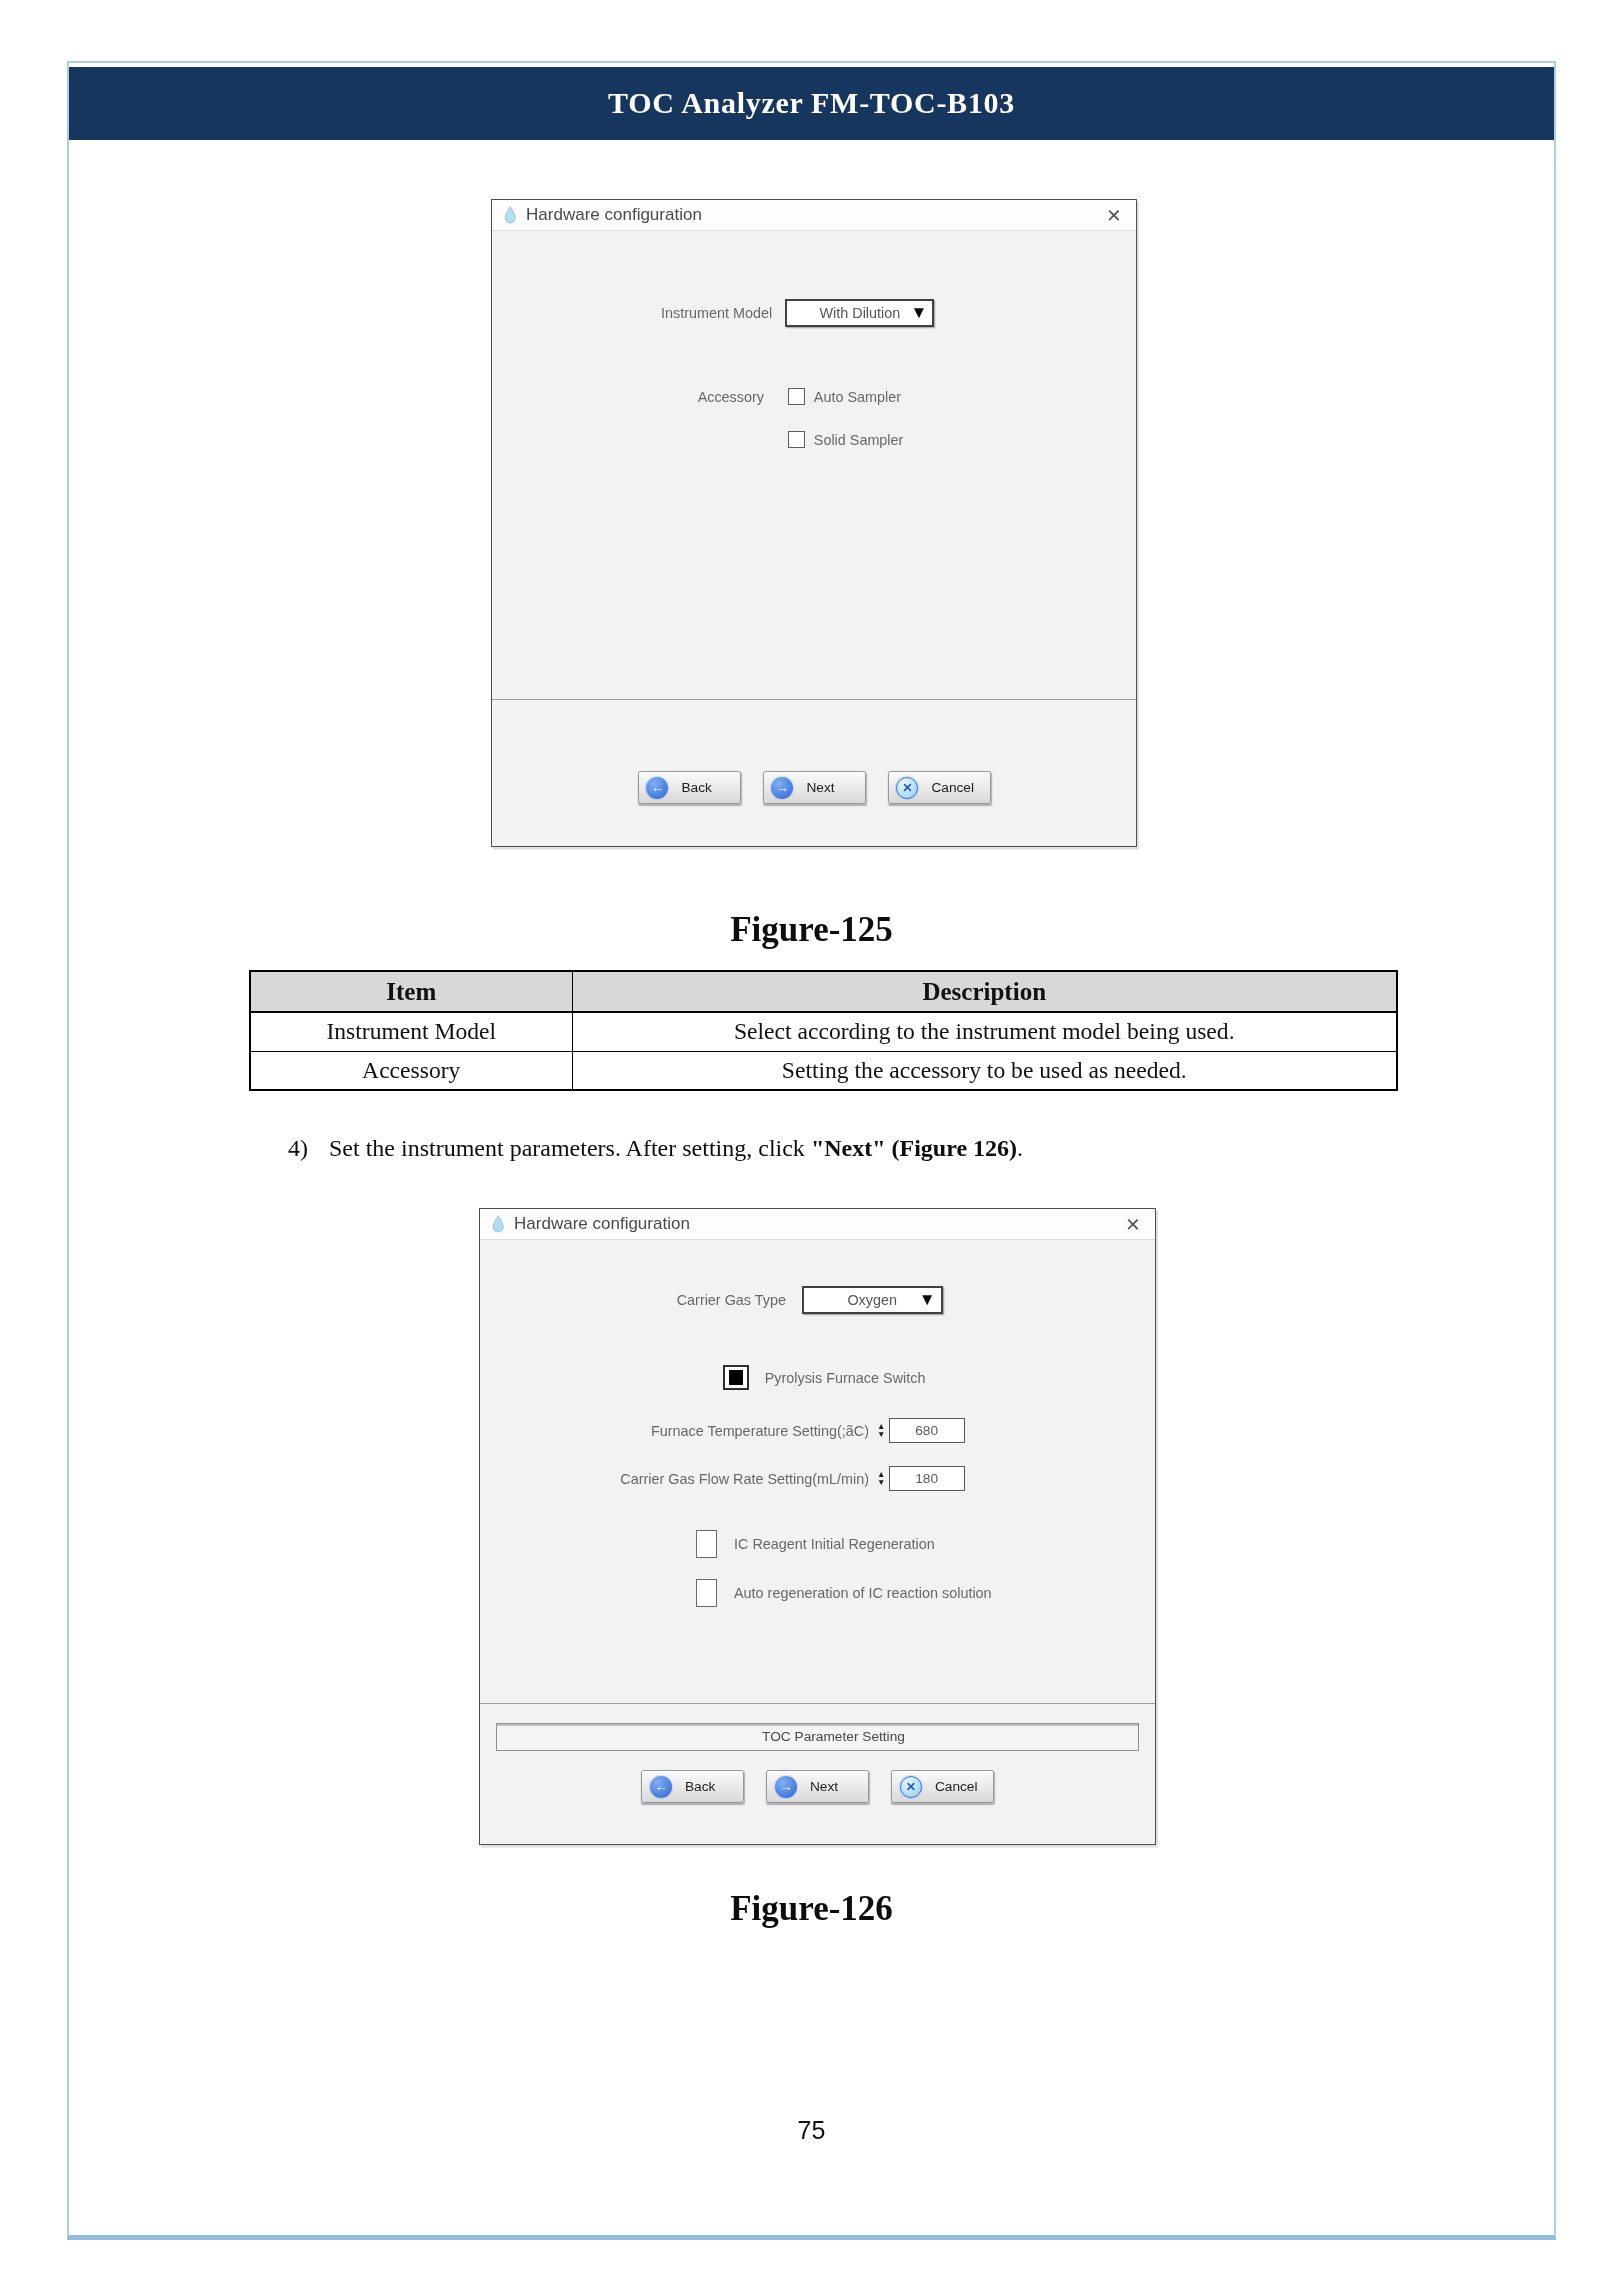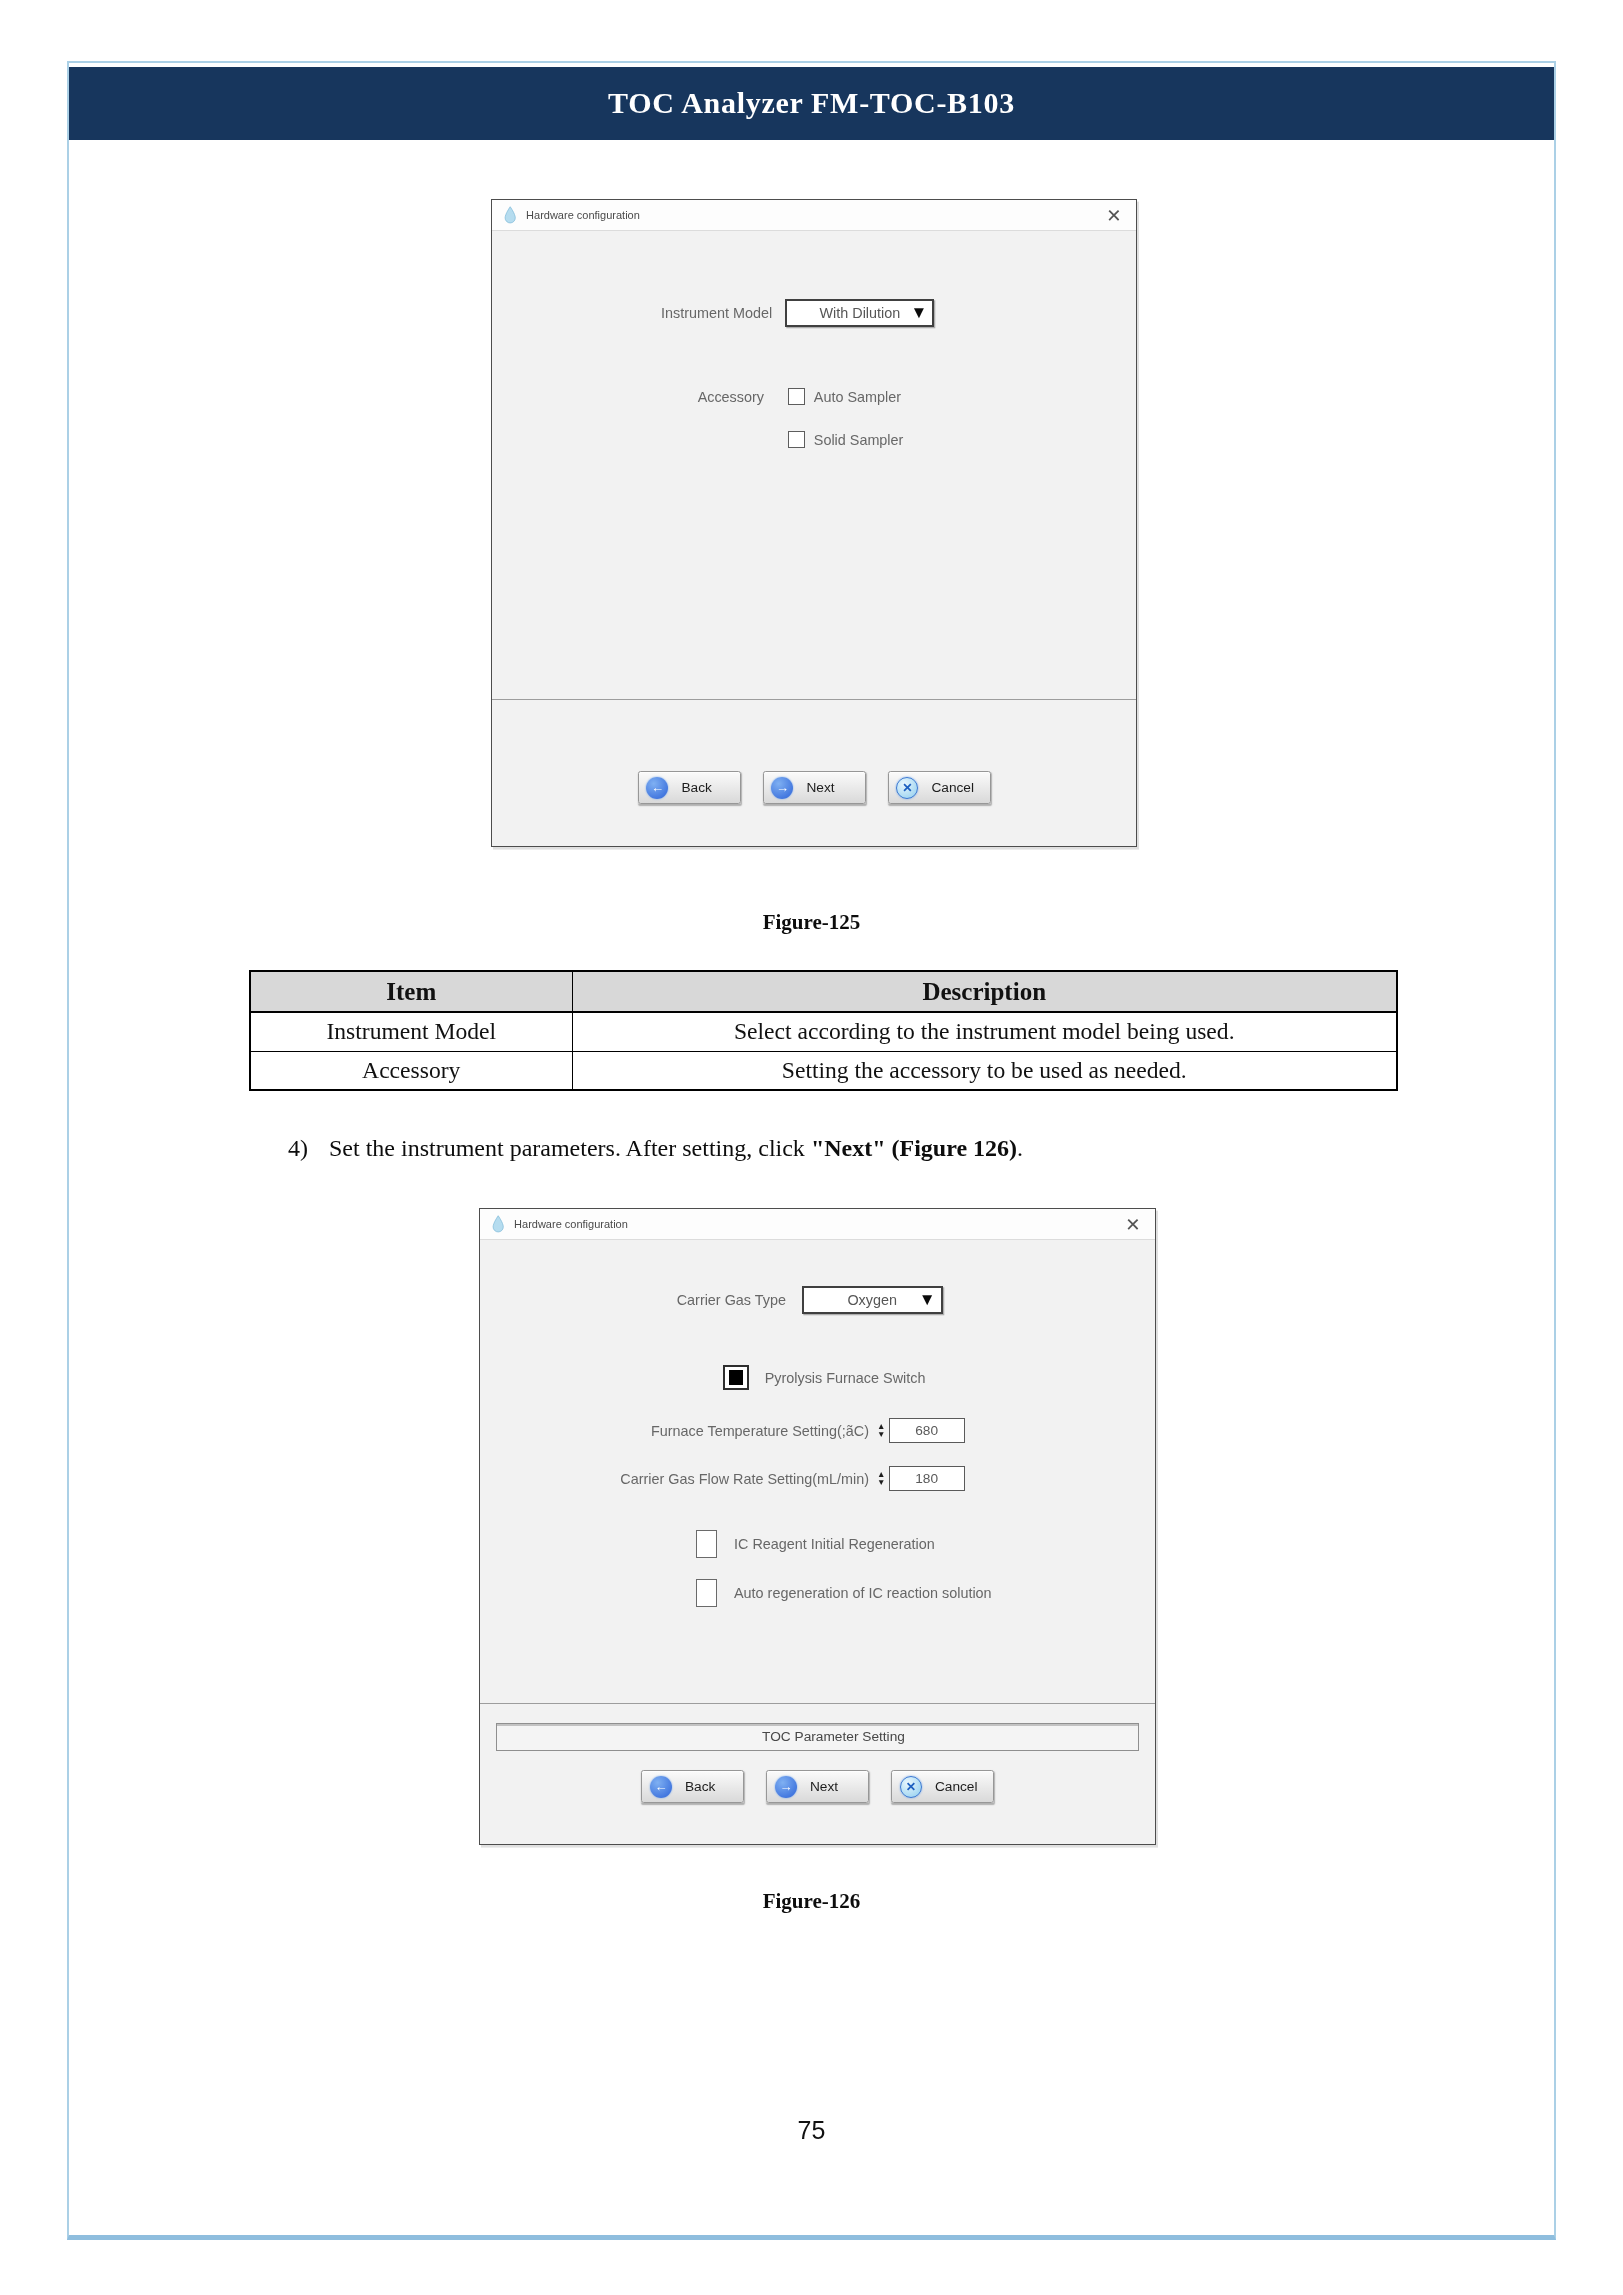--- a/index.html
+++ b/index.html
@@ -25,21 +25,21 @@
   .dialog {
     position:absolute; background:#f2f2f2; border:1.3px solid #4d4d4d;
     box-shadow:2px 2.6px 0 rgba(0,0,0,0.12);
     font-family:"Liberation Sans", sans-serif;
   }
   .dlg-titlebar {
     position:absolute; left:0; top:0; right:0; height:31px; background:#fdfdfd;
     border-bottom:0.7px solid #dcdcdc; display:flex; align-items:center; padding:0 10.5px;
   }
   .droplet { width:14.4px; height:18.3px; }
-  .dlg-title { margin-left:9.2px; font-size:11px; color:#4a4a4a; }
+  .dlg-title { margin-left:9.2px; font-size:17px; color:#4a4a4a; }
   .dlg-close {
     position:absolute; right:14.4px; top:5.2px; font-size:18.3px; color:#555;
     font-family:"Liberation Sans", sans-serif; cursor:default; line-height:21px;
   }
   .row { position:absolute; display:flex; align-items:center; }
   .lbl { font-size:14.4px; color:#676767; white-space:nowrap; }
   .dropdown {
     height:27.5px; border:2px solid #404040; background:#ffffff; position:relative;
     display:flex; align-items:center; justify-content:center;
     font-size:14.4px; color:#565656; box-shadow:1.3px 1.3px 0 rgba(0,0,0,0.28);
@@ -91,21 +91,21 @@
   }
   .btn-ic.cancel {
     background:radial-gradient(circle at 35% 30%, #eaf7fd, #8ecdee);
     border:1.3px solid #3a78d2; color:#1d5fc0; font-size:12.4px;
   }
   .btn-label { font-size:13.7px; color:#1d1d1d; font-family:"Liberation Sans", sans-serif; }
 
   
   .fig-caption {
     position:absolute; left:0; width:100%; text-align:center;
-    font-size:21px; font-weight:bold; color:#0d0d0d; font-family:"Liberation Serif", serif;
+    font-size:35px; font-weight:bold; color:#0d0d0d; font-family:"Liberation Serif", serif;
   }
   table.desc {
     position:absolute; left:247px; top:969px; width:1149px;
     border-collapse:collapse; font-family:"Liberation Serif", serif;
     border:2px solid #000;
   }
   table.desc th, table.desc td { border:0.7px solid #000; text-align:center; vertical-align:middle; }
   table.desc th {
     background:#d8d8d8; font-size:25px; font-weight:bold; height:41px;
     border-bottom:2px solid #000;

